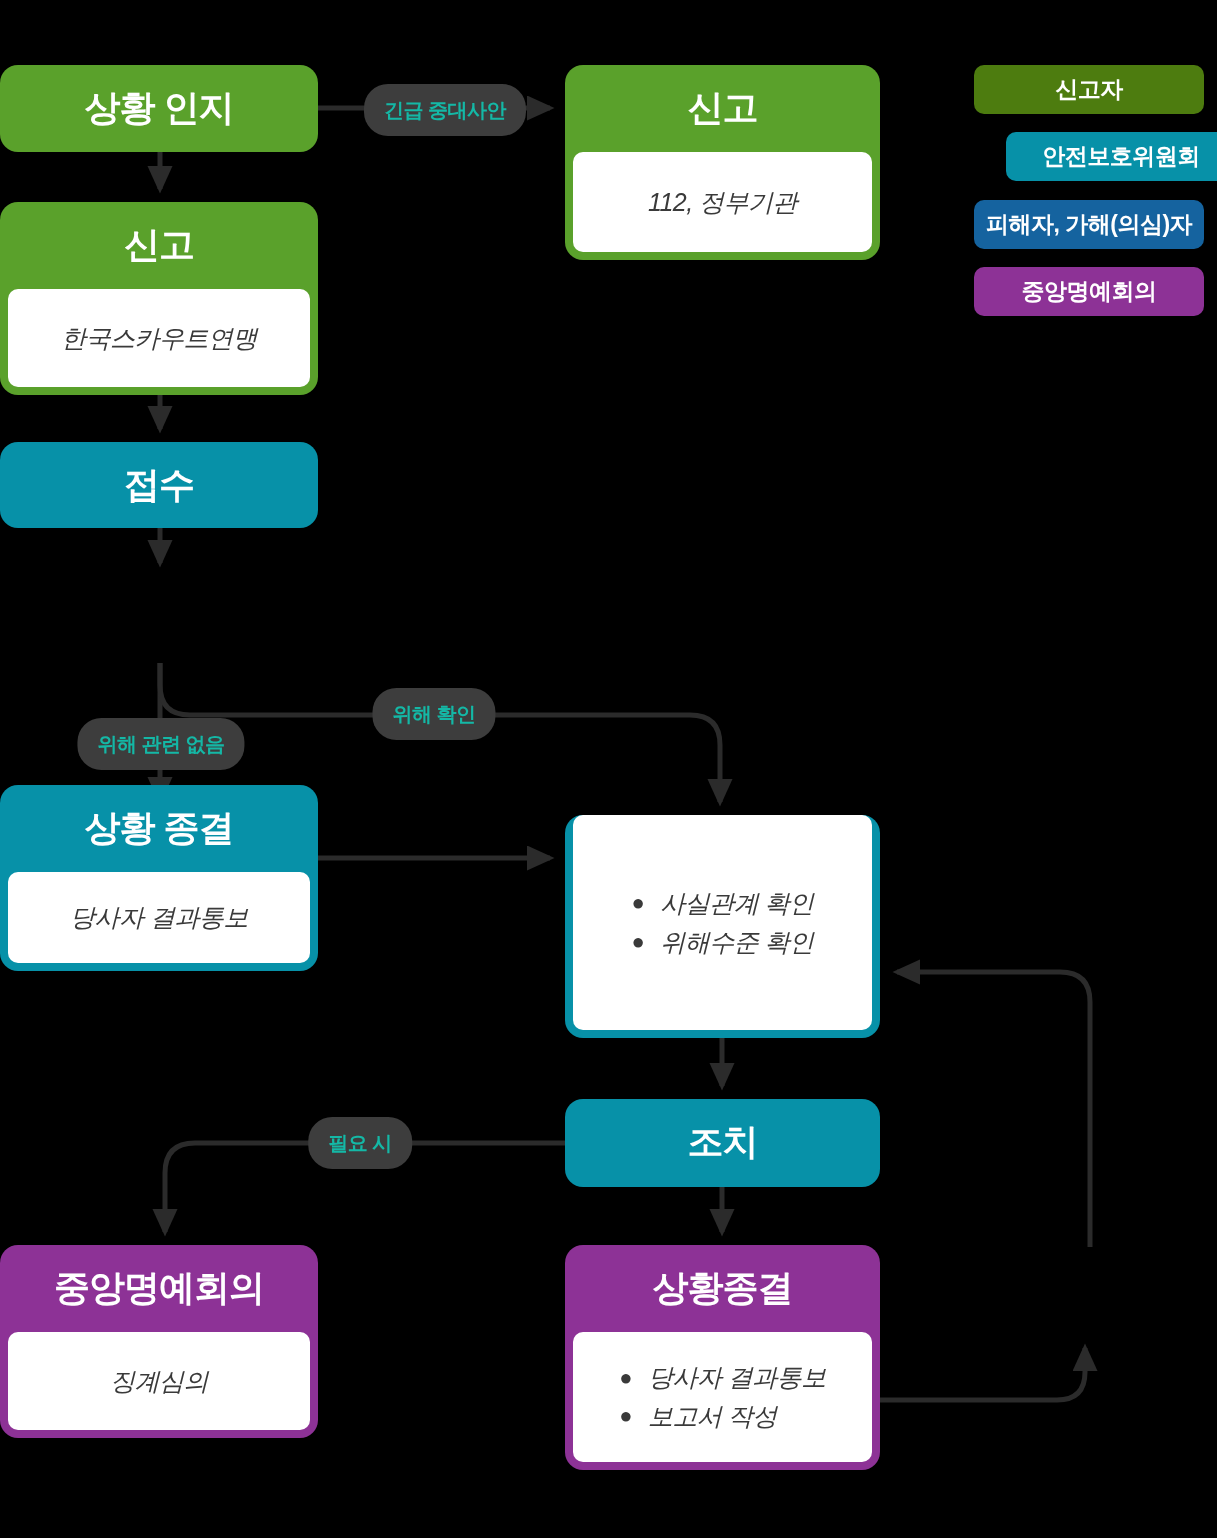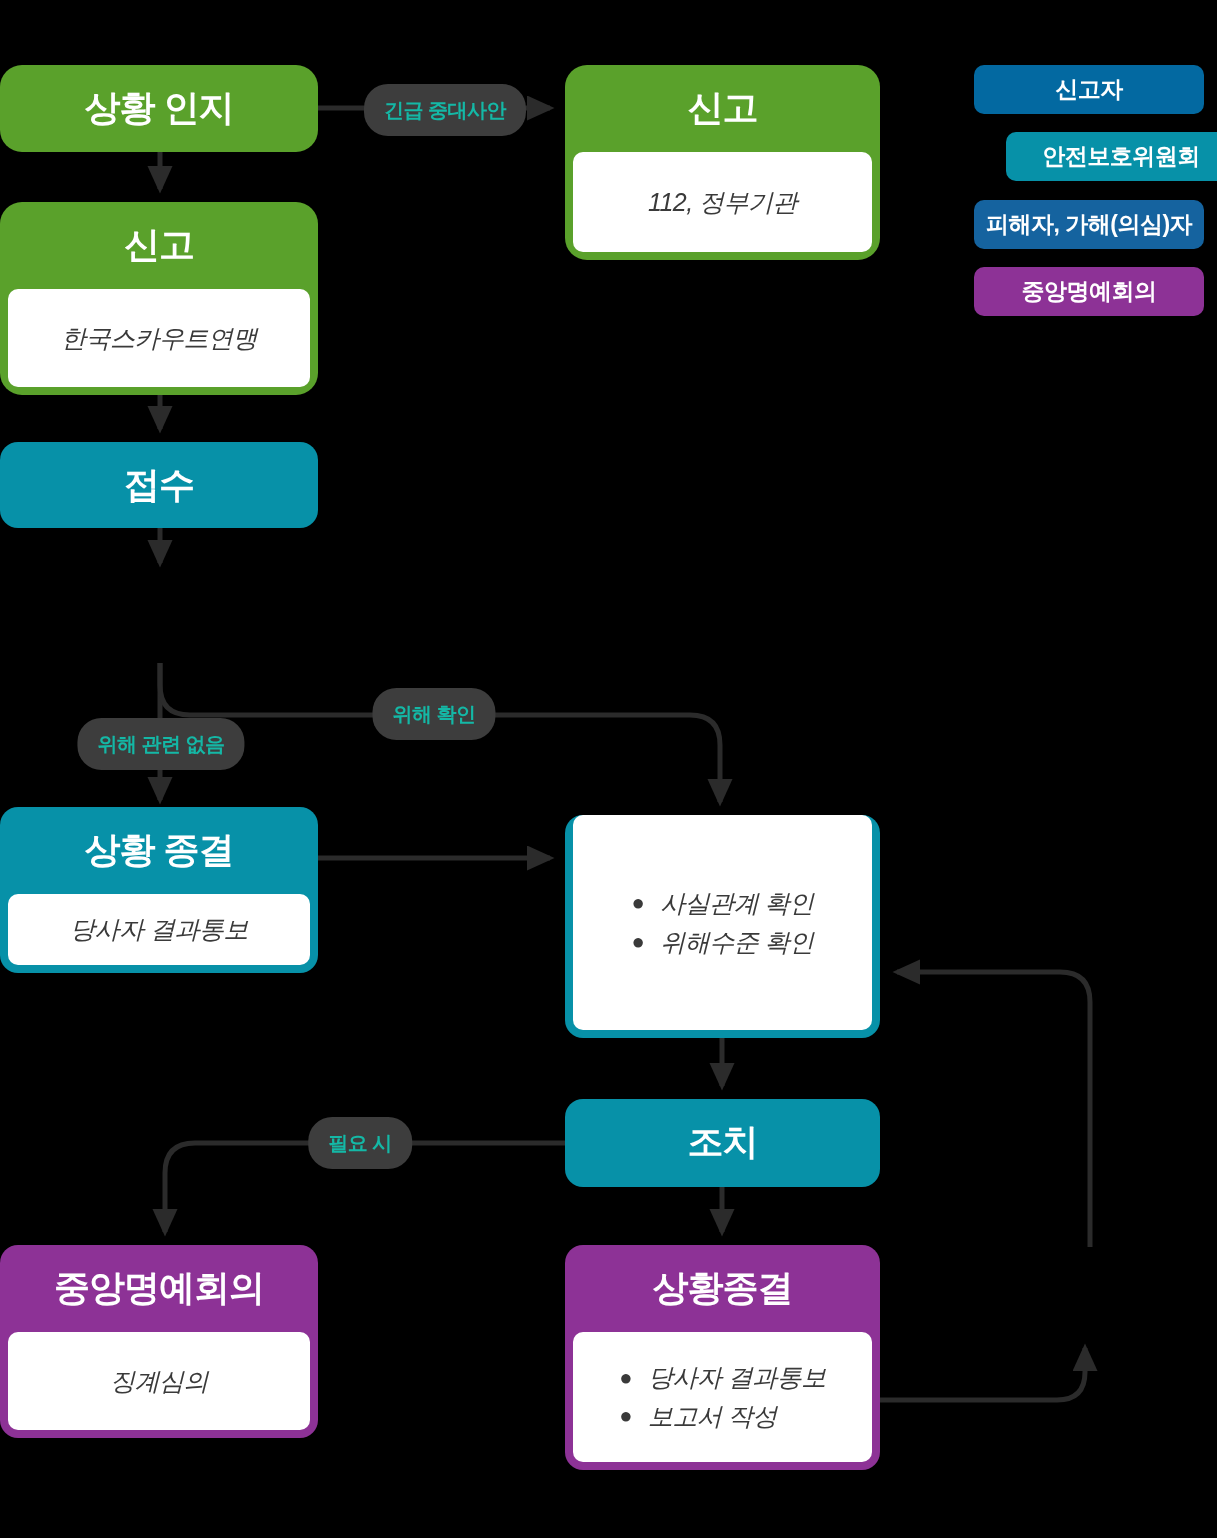--- a/index.html
+++ b/index.html
@@ -5,21 +5,21 @@
   html,body{margin:0;padding:0;background:#000;}
   .stage{
     position:relative;width:1217px;height:1538px;background:#000;overflow:hidden;
     font-family:"Liberation Sans","DejaVu Sans",sans-serif;
   }
   .stage svg.wires{position:absolute;left:0;top:0;z-index:1;}
   .node{
     position:absolute;z-index:2;display:flex;flex-direction:column;
     border-radius:18px;box-sizing:border-box;
   }
-  .node.green{background:#5aa12b;border-radius:22px;}
+  .node.green{background:#5aa12b;}
   .node.teal{background:#0791a8;}
   .node.purple{background:#8d3296;}
   .node.blue{background:#15639f;}
   .node-title{
     flex:0 0 87px;display:flex;align-items:center;justify-content:center;
     color:#fff;font-size:36px;font-weight:bold;letter-spacing:-1px;white-space:nowrap;
   }
   .node.small .node-title{flex:0 0 86px;font-size:33px;}
   .node-body{
     flex:1 1 auto;background:#fff;margin:0 8px 8px 8px;border-radius:10px;
@@ -36,21 +36,21 @@
     background:#3d3d3d;color:#14b8a6;border-radius:24px;
     display:flex;align-items:center;justify-content:center;
     font-size:20px;font-weight:bold;letter-spacing:-0.5px;white-space:nowrap;
     height:52px;padding:0 20px;box-sizing:border-box;
   }
   .legend-item{
     position:absolute;z-index:2;left:974px;width:230px;height:49px;border-radius:10px;
     display:flex;align-items:center;justify-content:center;
     color:#fff;font-size:23px;font-weight:bold;letter-spacing:-0.5px;white-space:nowrap;
   }
-  .legend-item.green{background:#0369a1;}
+  .legend-item.green{background:#4d7c0f;}
   .legend-item.teal{background:#0791a8;margin-left:32px;}
   .legend-item.blue{background:#15639f;}
   .legend-item.purple{background:#8d3296;}
 </style>
 </head>
 <body>
 
 <div class="stage">
 
   <svg class="wires" width="1217" height="1538" viewBox="0 0 1217 1538">
@@ -87,21 +87,21 @@
   <div class="node green" style="left:0px;top:202px;width:318px;height:193px">
     <div class="node-title">신고</div>
     <div class="node-body">한국스카우트연맹</div>
   </div>
 
   <div class="node teal" style="left:0px;top:442px;width:318px;height:86px">
     <div class="node-title">접수</div>
   </div>
 
 
-  <div class="node teal" style="left:0px;top:807px;width:318px;height:166px">
+  <div class="node teal" style="left:0px;top:785px;width:318px;height:186px">
     <div class="node-title">상황 종결</div>
     <div class="node-body">당사자 결과통보</div>
   </div>
 
   <div class="node teal" style="left:565px;top:815px;width:315px;height:223px">
     <div class="node-body">
       <ul class="node-list">
         <li>
             <span class="dot">●</span>
             <span>사실관계 확인</span>

